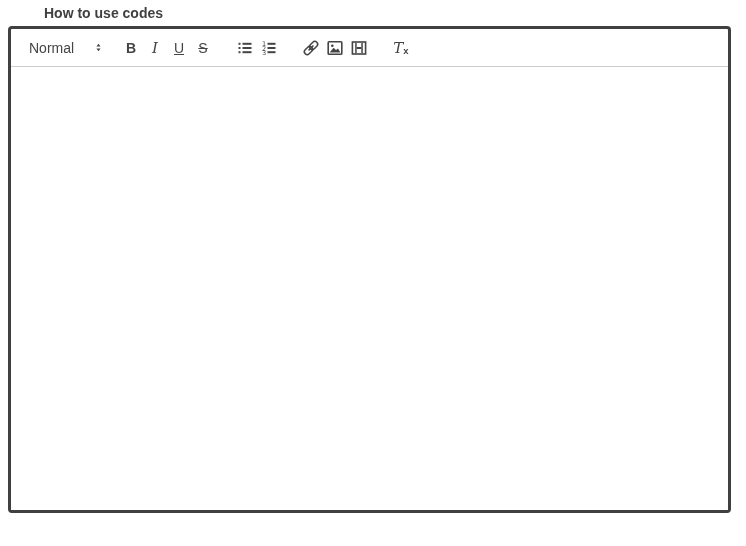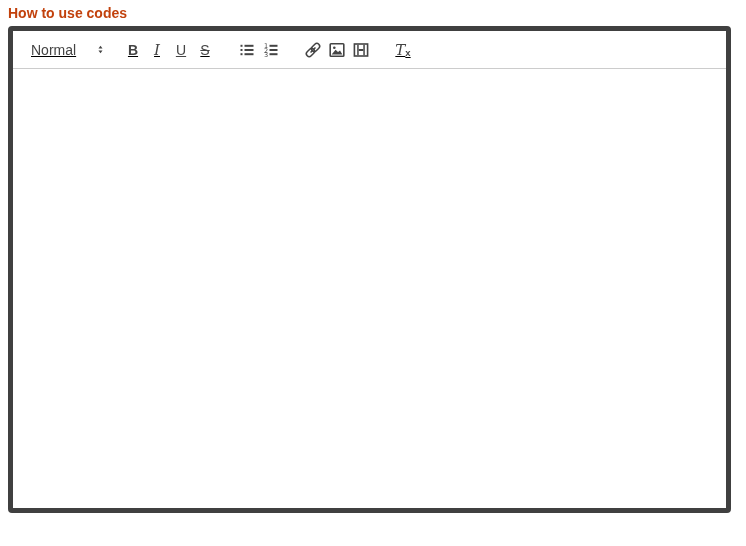--- a/index.html
+++ b/index.html
@@ -8,42 +8,42 @@
     width: 746px; height: 546px;
     font-family: "Liberation Sans", sans-serif;
     position: relative;
     overflow: hidden;
   }
   .page { padding: 5px 0 0 8px; }
 
   .field-label {
     font-size: 14px;
     font-weight: 700;
-    color: #c2410c;
+    color: #404040;
     line-height: 16px;
+    margin-left: 36px;
   }
   .field-help {
     margin-top: 6px;
     font-size: 13.5px;
     font-weight: 400;
     color: #495057;
     line-height: 15px;
   }
 
   .editor {
     margin-top: 5px;
     width: 723px;
     height: 487px;
-    border: 5px solid #404040;
+    border: 3px solid #404040;
     border-radius: 4px;
     background: #fff;
     overflow: hidden;
     display: flex;
     flex-direction: column;
-    text-decoration: underline;
   }
 
   .toolbar {
     height: 38px;
     flex: 0 0 38px;
     border-bottom: 1px solid #ccc;
     display: flex;
     align-items: center;
     padding-left: 10px;
   }

